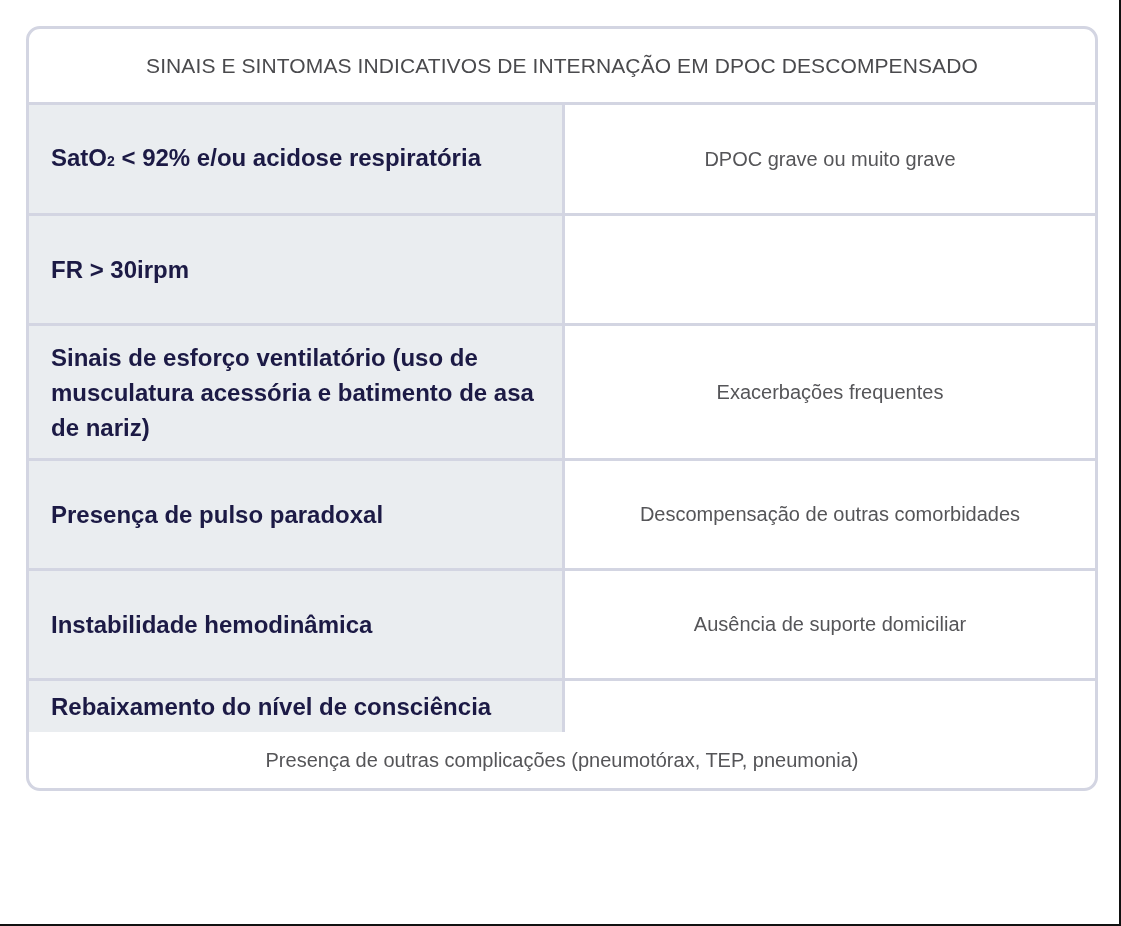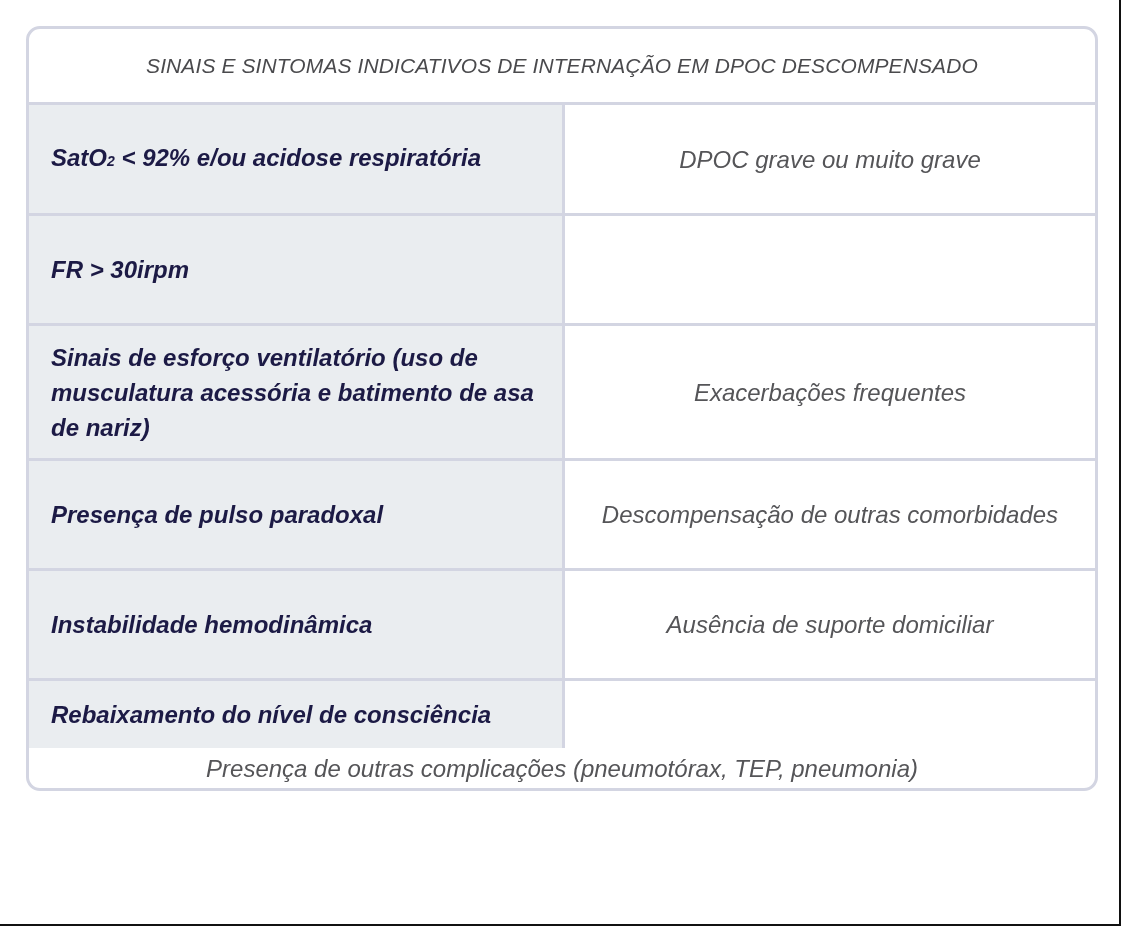--- a/index.html
+++ b/index.html
@@ -7,38 +7,37 @@
     width: 1121px; height: 926px; background: #ffffff;
     position: relative; overflow: hidden;
     font-family: "Liberation Sans", "DejaVu Sans", sans-serif;
   }
   .frame-edge-right { position: absolute; right: 0; top: 0; width: 2px; height: 926px; background: #111; }
   .frame-edge-bottom { position: absolute; left: 0; bottom: 0; width: 1121px; height: 2px; background: #111; }
   .card {
     position: absolute; left: 26px; top: 26px; width: 1066px;
     border: 3px solid #d3d5e2; border-radius: 14px; overflow: hidden;
     background: #fff;
-    font-style: italic;
   }
   .title-row {
     height: 73px; display: flex; align-items: center; justify-content: center;
     border-bottom: 3px solid #d3d5e2;
     color: #4a4a4d; font-size: 21px; letter-spacing: 0.1px;
   }
   .row { display: flex; border-bottom: 3px solid #d3d5e2; }
   .row:last-child { border-bottom: none; flex-direction: column; }
   .cell-left {
     width: 536px; background: #eaedf0; border-right: 3px solid #d3d5e2;
-    display: flex; align-items: center; padding: 16px 22px; box-sizing: border-box;
+    display: flex; align-items: center; padding: 8px 22px; box-sizing: border-box;
     color: #1c1a45; font-weight: bold; font-size: 24px; line-height: 35px;
   }
   .cell-right {
     flex: 1; display: flex; align-items: center; justify-content: center;
     text-align: center; padding: 0 30px; box-sizing: border-box;
-    color: #555558; font-size: 24px; line-height: 35px;
+    color: #555558; font-size: 20px; line-height: 35px;
   }
   sub.s { font-size: 14px; vertical-align: baseline; }
 </style>
 </head>
 <body>
 
 <div class="card">
   <div class="title-row">SINAIS E SINTOMAS INDICATIVOS DE INTERNAÇÃO EM DPOC DESCOMPENSADO</div>
 
   <div class="row" style="height:108px">

